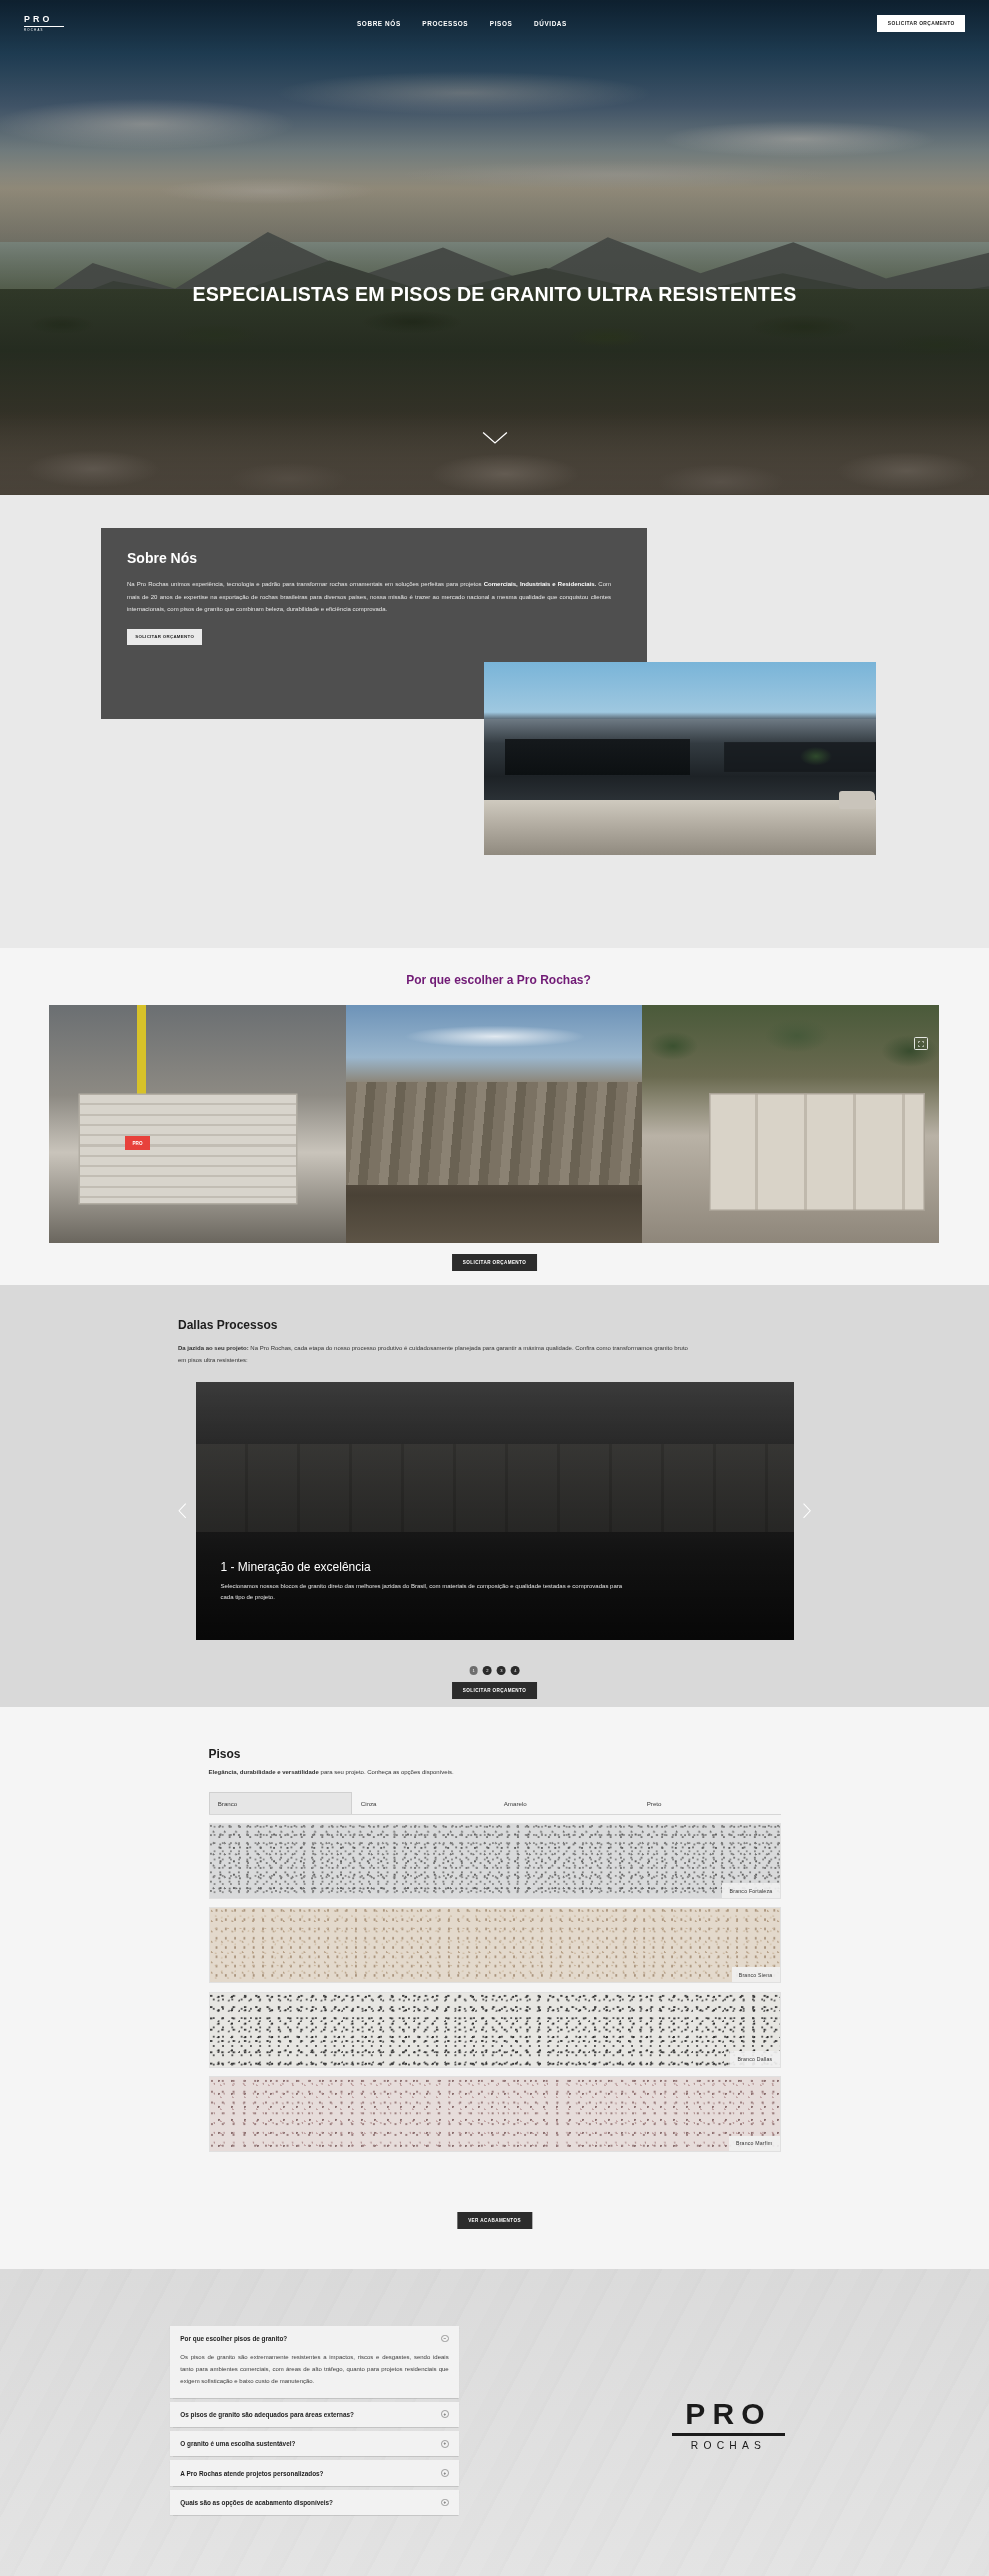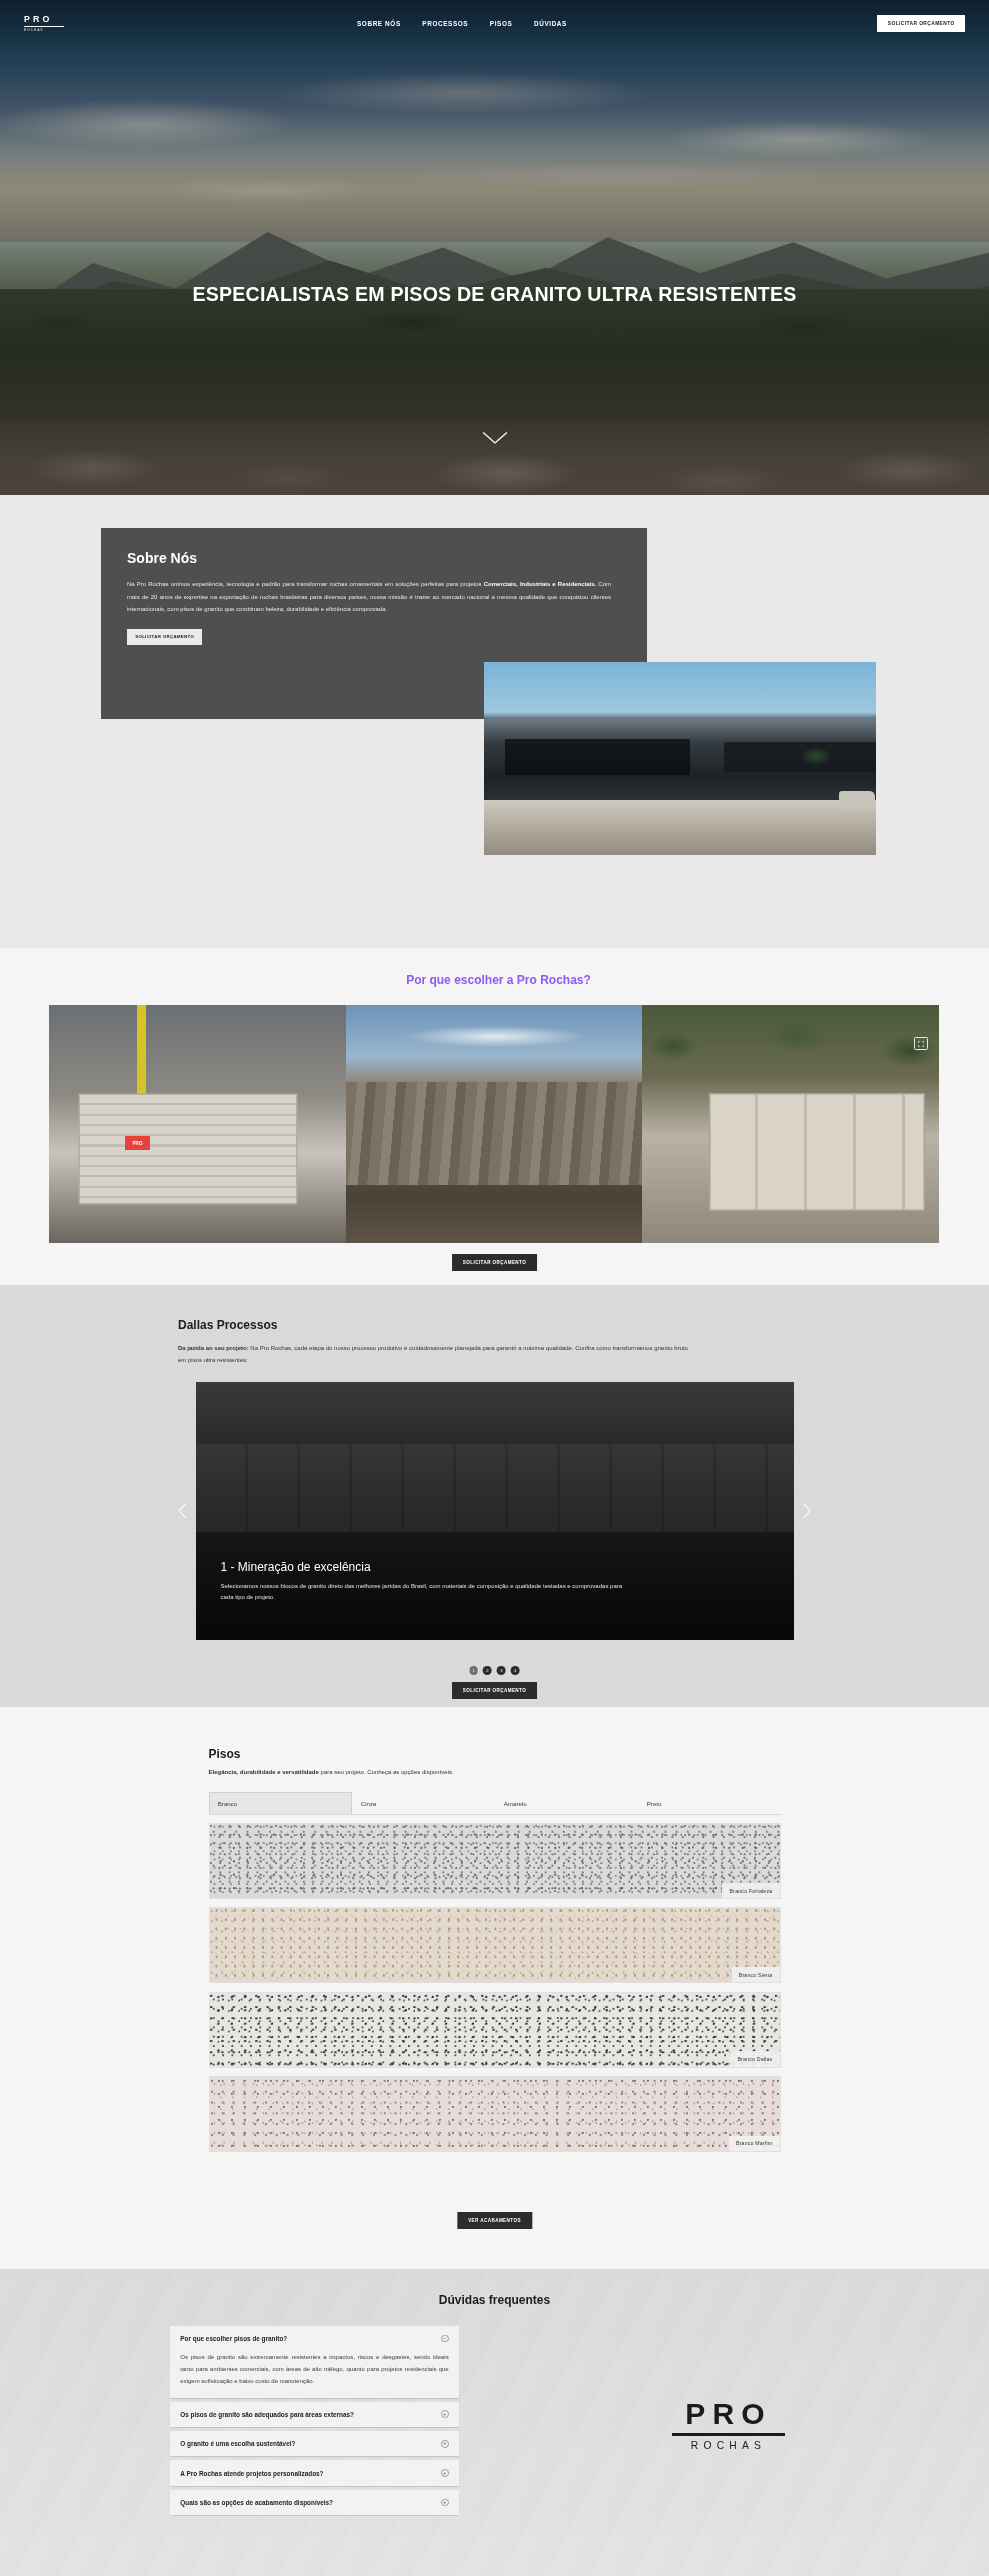--- a/index.html
+++ b/index.html
@@ -146,21 +146,21 @@
     background: radial-gradient(ellipse 23px 13.4px at 23px 9.3px, #2f4a2c, rgba(47,74,44,0) 70%);
   }
   .sobre-photo .car {
     position: absolute; left: 355px; top: 129px; width: 36px; height: 17.5px;
     background: #c9c4bb; border-radius: 3.1px 5.2px 2.1px 2.1px;
   }
 
   
   .porque { position: relative; width: 989px; height: 337px; background: #f5f5f5; }
   .porque-title {
-    text-align: center; font-size: 12px; font-weight: 700; padding-top: 25px; color: #8b5cf6; padding-left: 8px;
+    text-align: center; font-size: 12px; font-weight: 700; padding-top: 25px; color: #701a75; padding-left: 8px;
   }
   .gallery {
     position: absolute; left: 49px; top: 57px; width: 890px; height: 238px;
     display: flex;
   }
   .gal-item { position: relative; height: 238px; overflow: hidden; }
   .gal-1 { width: 297px; background: linear-gradient(180deg,#6b6f72 0%, #8d8a83 38%, #c9c4bb 62%, #6a665e 100%); }
   .gal-1 .slabs {
     position: absolute; left: 31px; top: 90px; width: 216px; height: 108px;
     background: repeating-linear-gradient(180deg,#d8d4cc 0 8.2px,#c2bdb4 8.2px 10.3px);
@@ -481,21 +481,20 @@
       <span class="label">Branco Dallas</span>
     </div>
     <div class="piso-row tex-marfim">
       <span class="label">Branco Marfim</span>
     </div>
   </div>
   <button class="pisos-btn">VER ACABAMENTOS</button>
 </section>
 
 <section class="duvidas">
-  <h2 class="duv-title">Dúvidas frequentes</h2>
   <div class="faq-list">
 
     <div class="faq-item">
       <div class="faq-q">
         <span>Por que escolher pisos de granito?</span>
         <span class="faq-ico">−</span>
       </div>
       <div class="faq-a">Os pisos de granito são extremamente resistentes a impactos, riscos e desgastes, sendo ideais tanto para ambientes comerciais, com áreas de alto tráfego, quanto para projetos residenciais que exigem sofisticação e baixo custo de manutenção.</div>
     </div>
 

